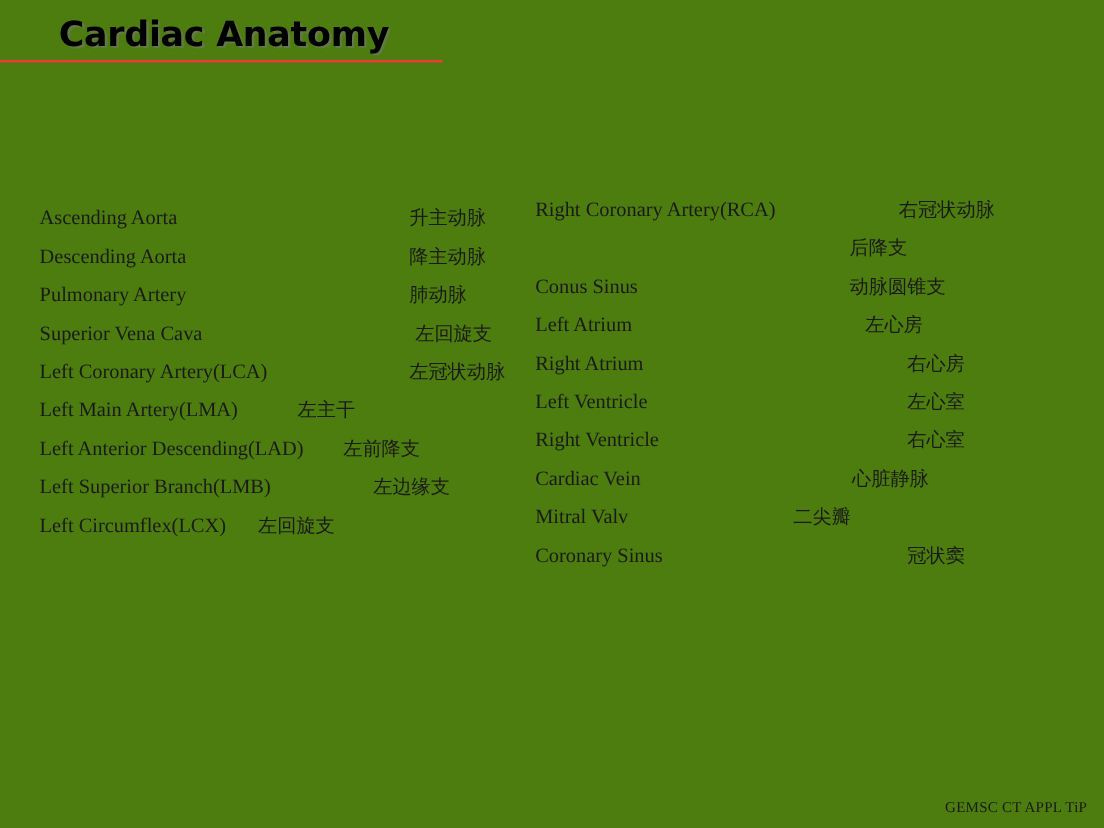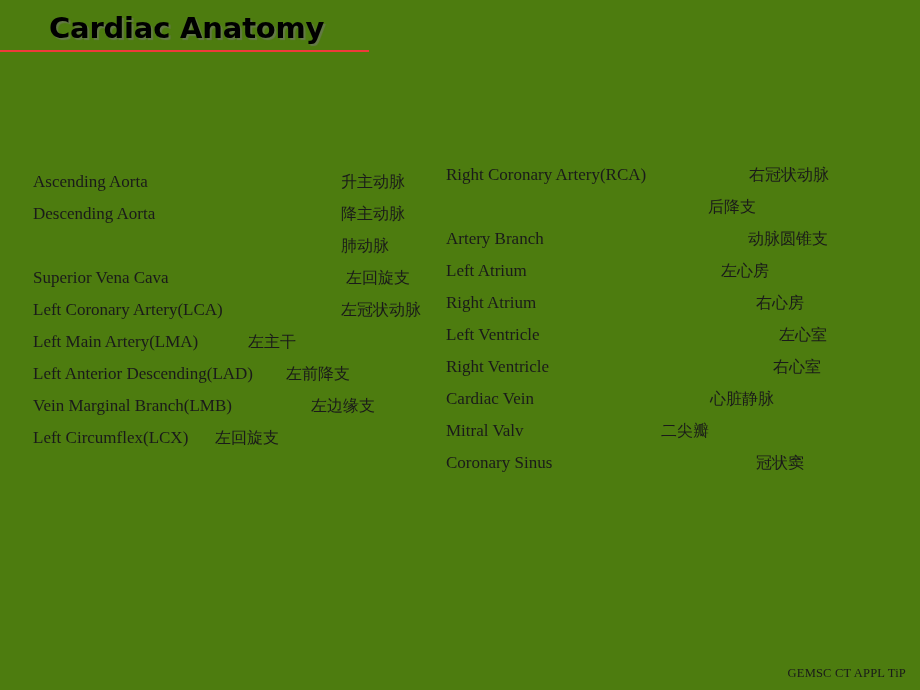--- a/index.html
+++ b/index.html
@@ -113,75 +113,76 @@
   <div class="col col-left">
     <div class="term-row">
       <span class="term-en">Ascending Aorta</span>
       <span class="term-cn" style="left: 308px;">升主动脉</span>
     </div>
     <div class="term-row">
       <span class="term-en">Descending Aorta</span>
       <span class="term-cn" style="left: 308px;">降主动脉</span>
     </div>
     <div class="term-row">
+      <span class="term-en">Pulmonary Artery</span>
       <span class="term-cn" style="left: 308px;">肺动脉</span>
     </div>
     <div class="term-row">
       <span class="term-en">Superior Vena Cava</span>
       <span class="term-cn" style="left: 313px;">左回旋支</span>
     </div>
     <div class="term-row">
       <span class="term-en">Left Coronary Artery(LCA)</span>
       <span class="term-cn" style="left: 308px;">左冠状动脉</span>
     </div>
     <div class="term-row">
       <span class="term-en">Left Main Artery(LMA)</span>
       <span class="term-cn" style="left: 215px;">左主干</span>
     </div>
     <div class="term-row">
       <span class="term-en">Left Anterior Descending(LAD)</span>
       <span class="term-cn" style="left: 253px;">左前降支</span>
     </div>
     <div class="term-row">
-      <span class="term-en">Vein Marginal Branch(LMB)</span>
+      <span class="term-en">Left Superior Branch(LMB)</span>
       <span class="term-cn" style="left: 278px; text-align: right;">左边缘支</span>
     </div>
     <div class="term-row">
       <span class="term-en">Left Circumflex(LCX)</span>
       <span class="term-cn" style="left: 182px;">左回旋支</span>
     </div>
   </div>
 
   <div class="col col-right">
     <div class="term-row">
       <span class="term-en">Right Coronary Artery(RCA)</span>
       <span class="term-cn" style="left: 303px;">右冠状动脉</span>
     </div>
     <div class="term-row">
       <span class="term-cn" style="left: 262px;">后降支</span>
     </div>
     <div class="term-row">
-      <span class="term-en">Artery Branch</span>
-      <span class="term-cn" style="left: 262px; margin-left: 40px;">动脉圆锥支</span>
+      <span class="term-en">Conus Sinus</span>
+      <span class="term-cn" style="left: 262px;">动脉圆锥支</span>
     </div>
     <div class="term-row">
       <span class="term-en">Left Atrium</span>
       <span class="term-cn" style="left: 275px;">左心房</span>
     </div>
     <div class="term-row">
       <span class="term-en">Right Atrium</span>
       <span class="term-cn" style="left: 310px;">右心房</span>
     </div>
     <div class="term-row">
       <span class="term-en">Left Ventricle</span>
-      <span class="term-cn" style="left: 310px; margin-left: 23px;">左心室</span>
+      <span class="term-cn" style="left: 310px;">左心室</span>
     </div>
     <div class="term-row">
       <span class="term-en">Right Ventricle</span>
-      <span class="term-cn" style="left: 327px; text-align: right;">右心室</span>
+      <span class="term-cn" style="left: 310px; text-align: right;">右心室</span>
     </div>
     <div class="term-row">
       <span class="term-en">Cardiac Vein</span>
       <span class="term-cn" style="left: 264px;">心脏静脉</span>
     </div>
     <div class="term-row">
       <span class="term-en">Mitral Valv</span>
       <span class="term-cn" style="left: 215px;">二尖瓣</span>
     </div>
     <div class="term-row">

